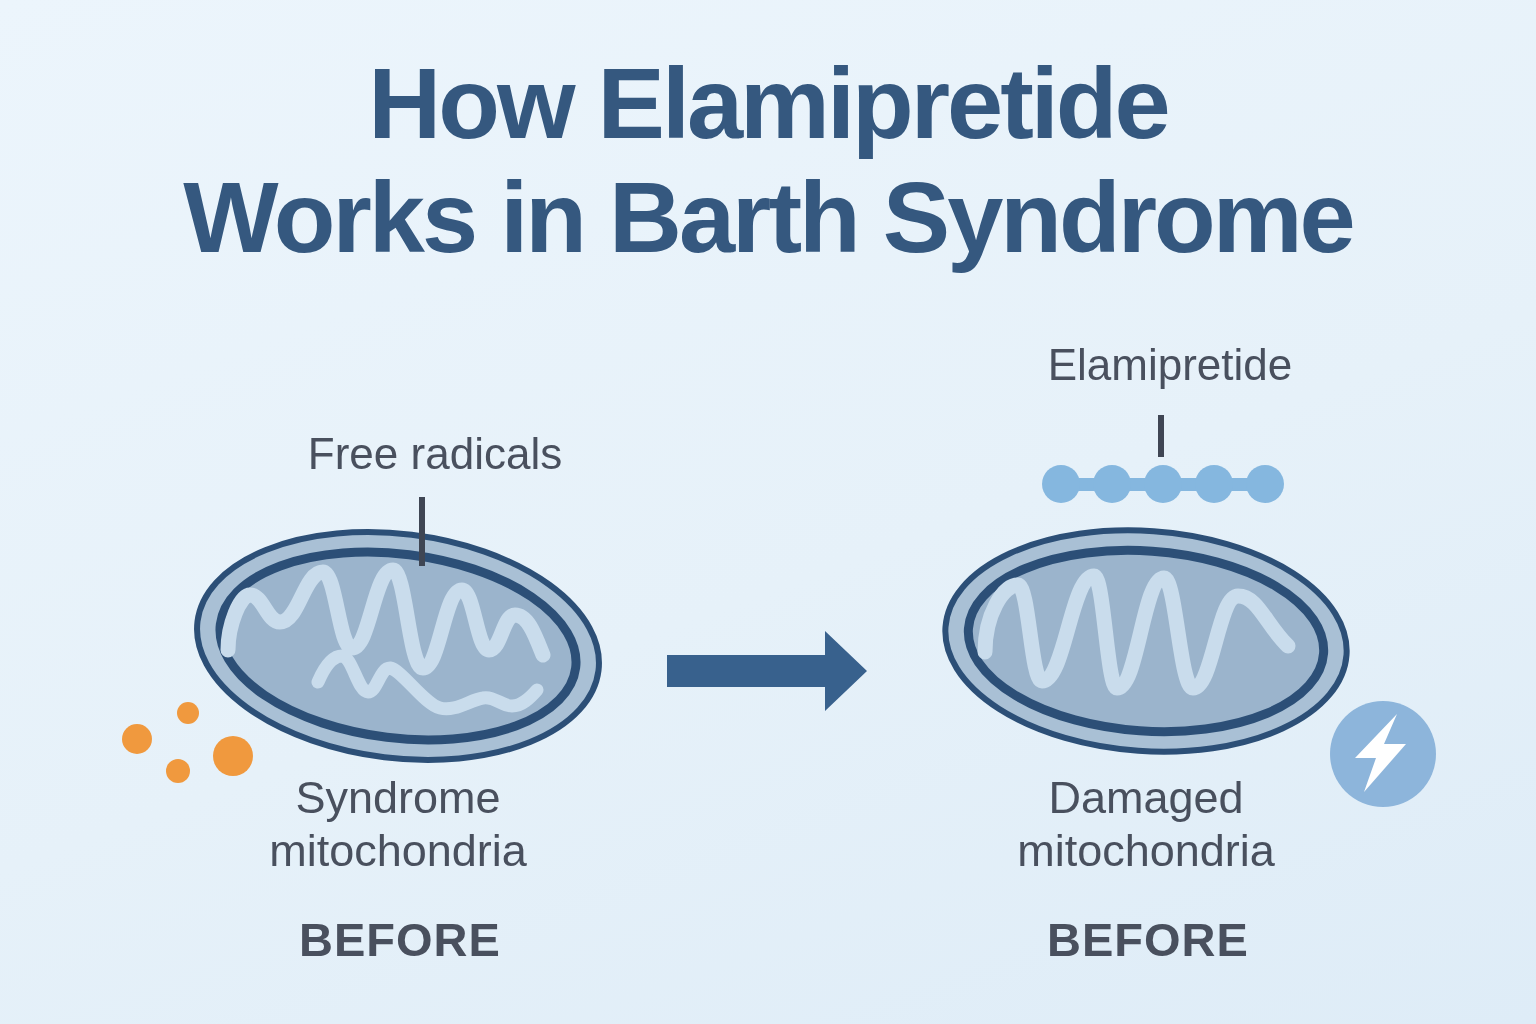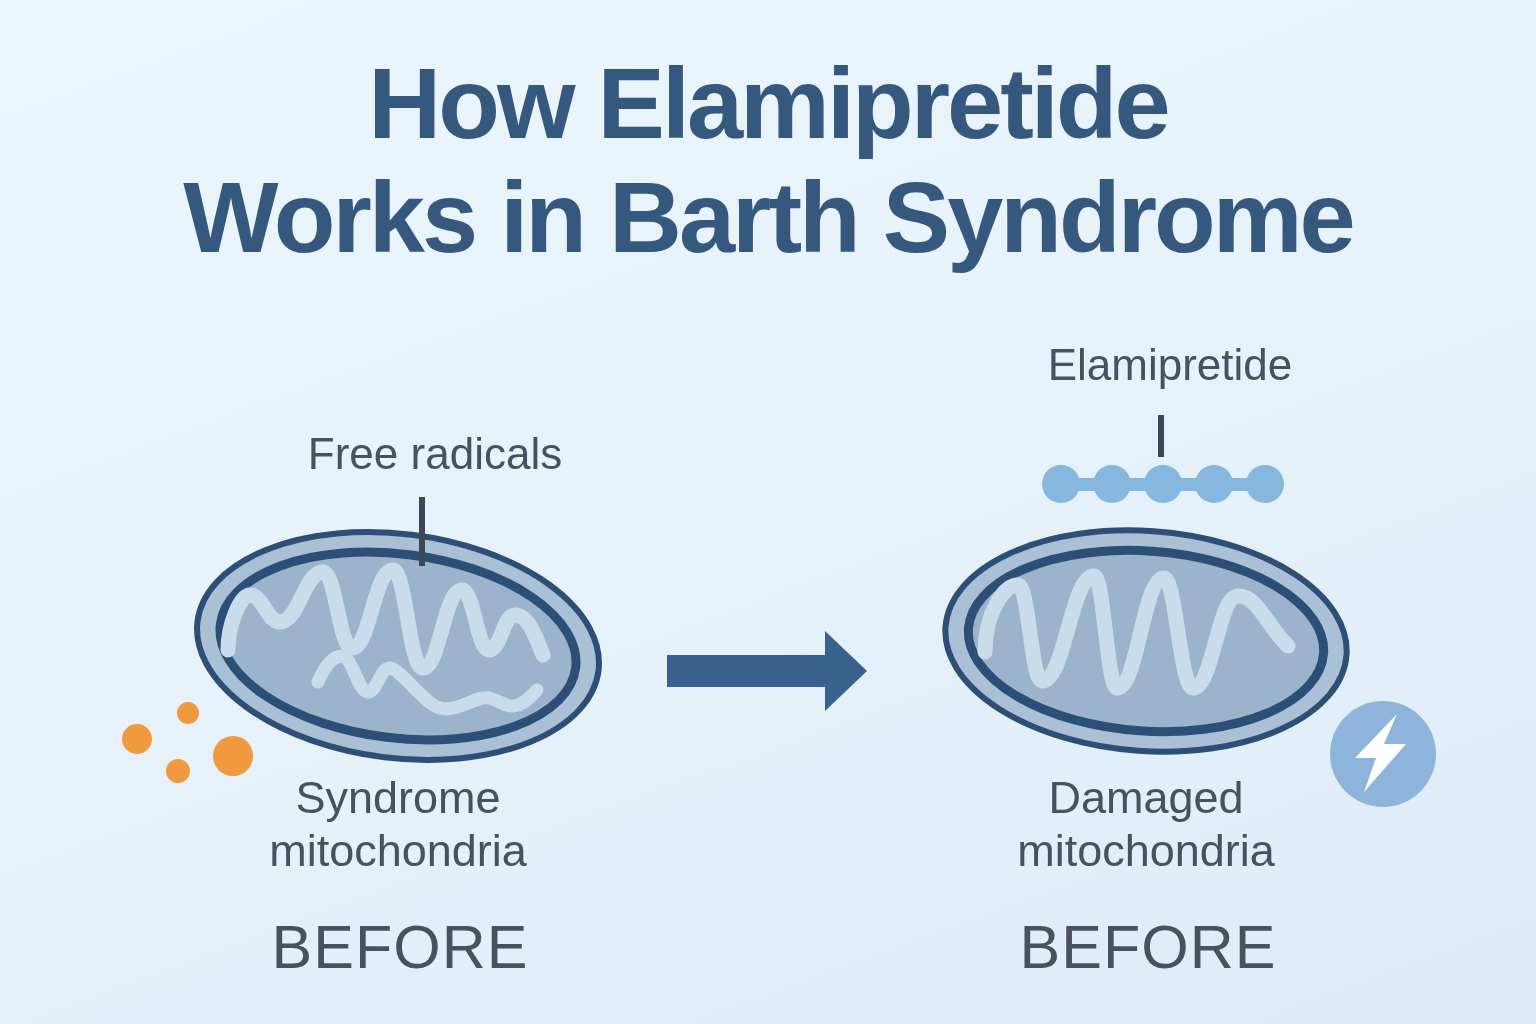--- a/index.html
+++ b/index.html
@@ -55,22 +55,22 @@
   }
   .free-radicals-label { left: 435px; top: 430px; width: 600px; }
   .elamipretide-label  { left: 1170px; top: 341px; width: 600px; }
   .caption {
     font-size: 45px;
     line-height: 1.17;
   }
   .damaged-caption  { left: 398px;  top: 772px; width: 600px; }
   .improved-caption { left: 1146px; top: 772px; width: 600px; }
   .stage-label {
-    font-size: 61px;
-    font-weight: normal;
+    font-size: 47px;
+    font-weight: bold;
     letter-spacing: 1px;
   }
   .before-label { left: 400px;  top: 912px; width: 400px; }
   .after-label  { left: 1148px; top: 912px; width: 400px; }
 
   
   .mito-outer { fill: var(--band); stroke: var(--ring); stroke-width: 6; }
   .mito-inner { fill: var(--inner); stroke: var(--ring); stroke-width: 9; }
   .cristae { fill: none; stroke: var(--cristae); stroke-width: 15; stroke-linecap: round; }
   .cristae-thin { stroke-width: 13; }

